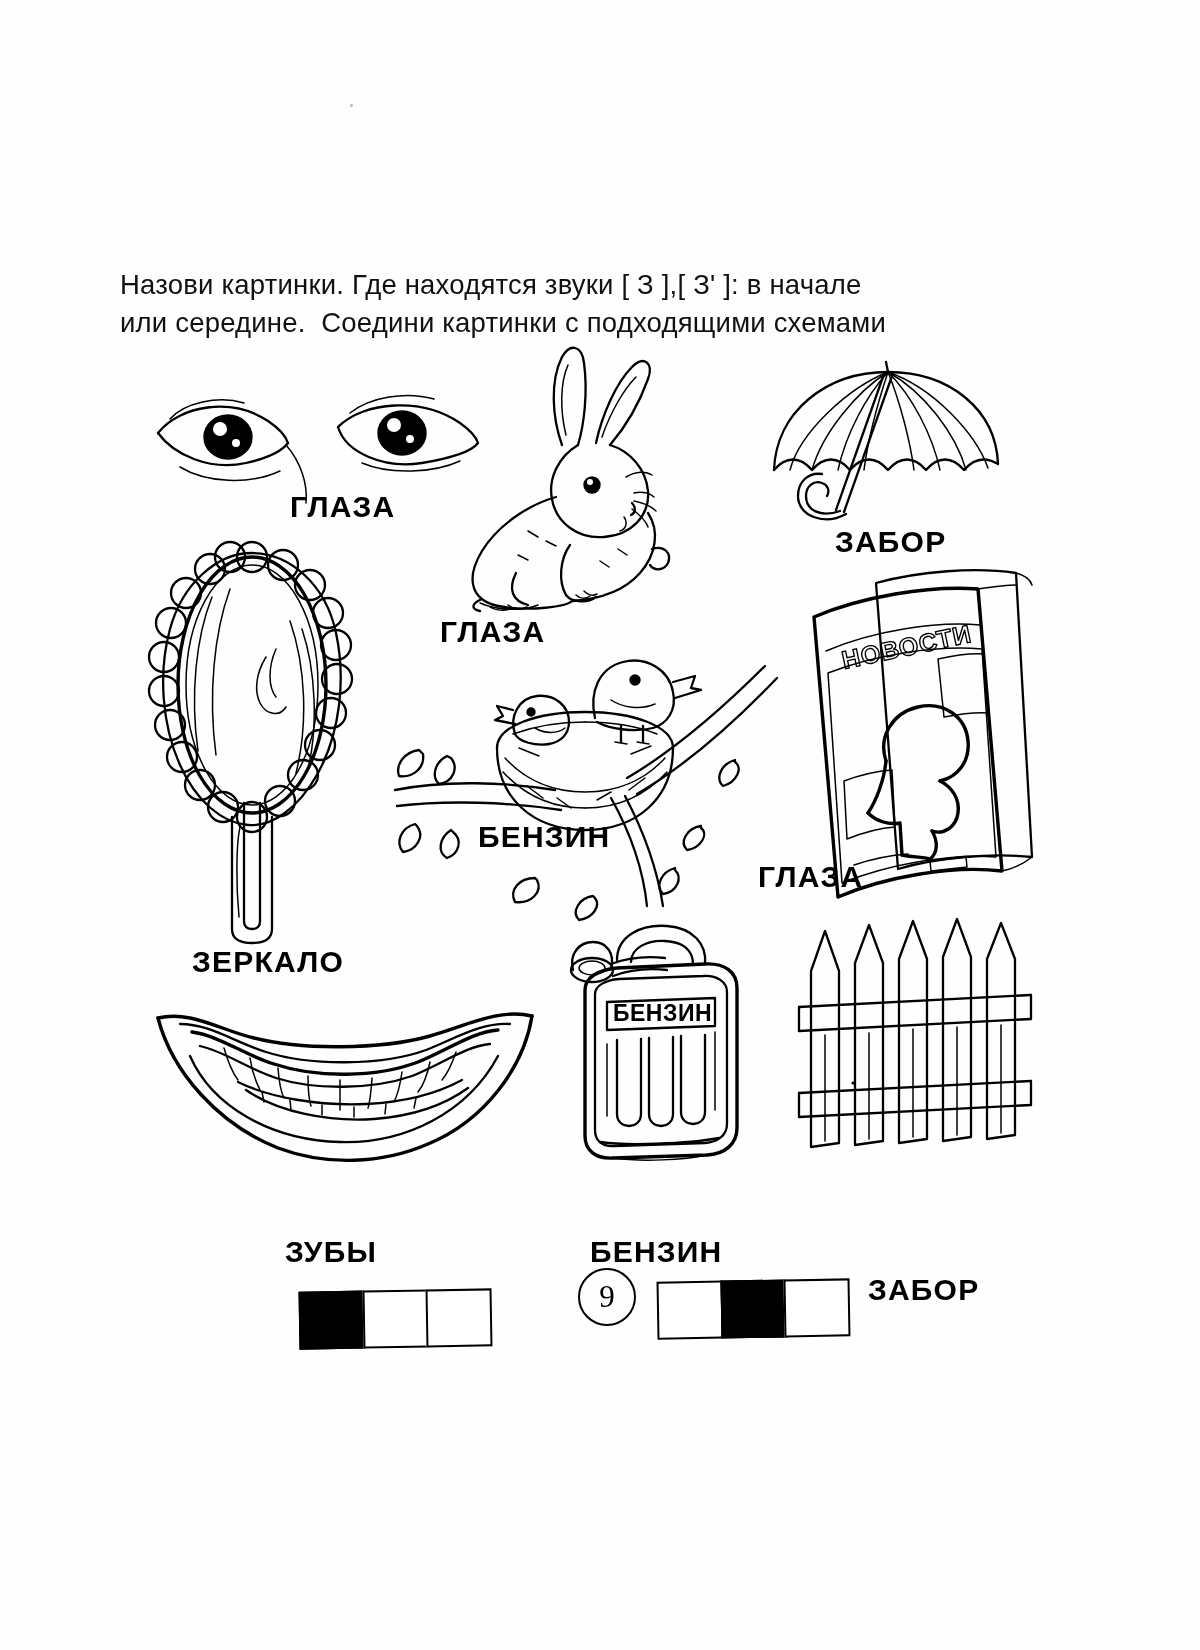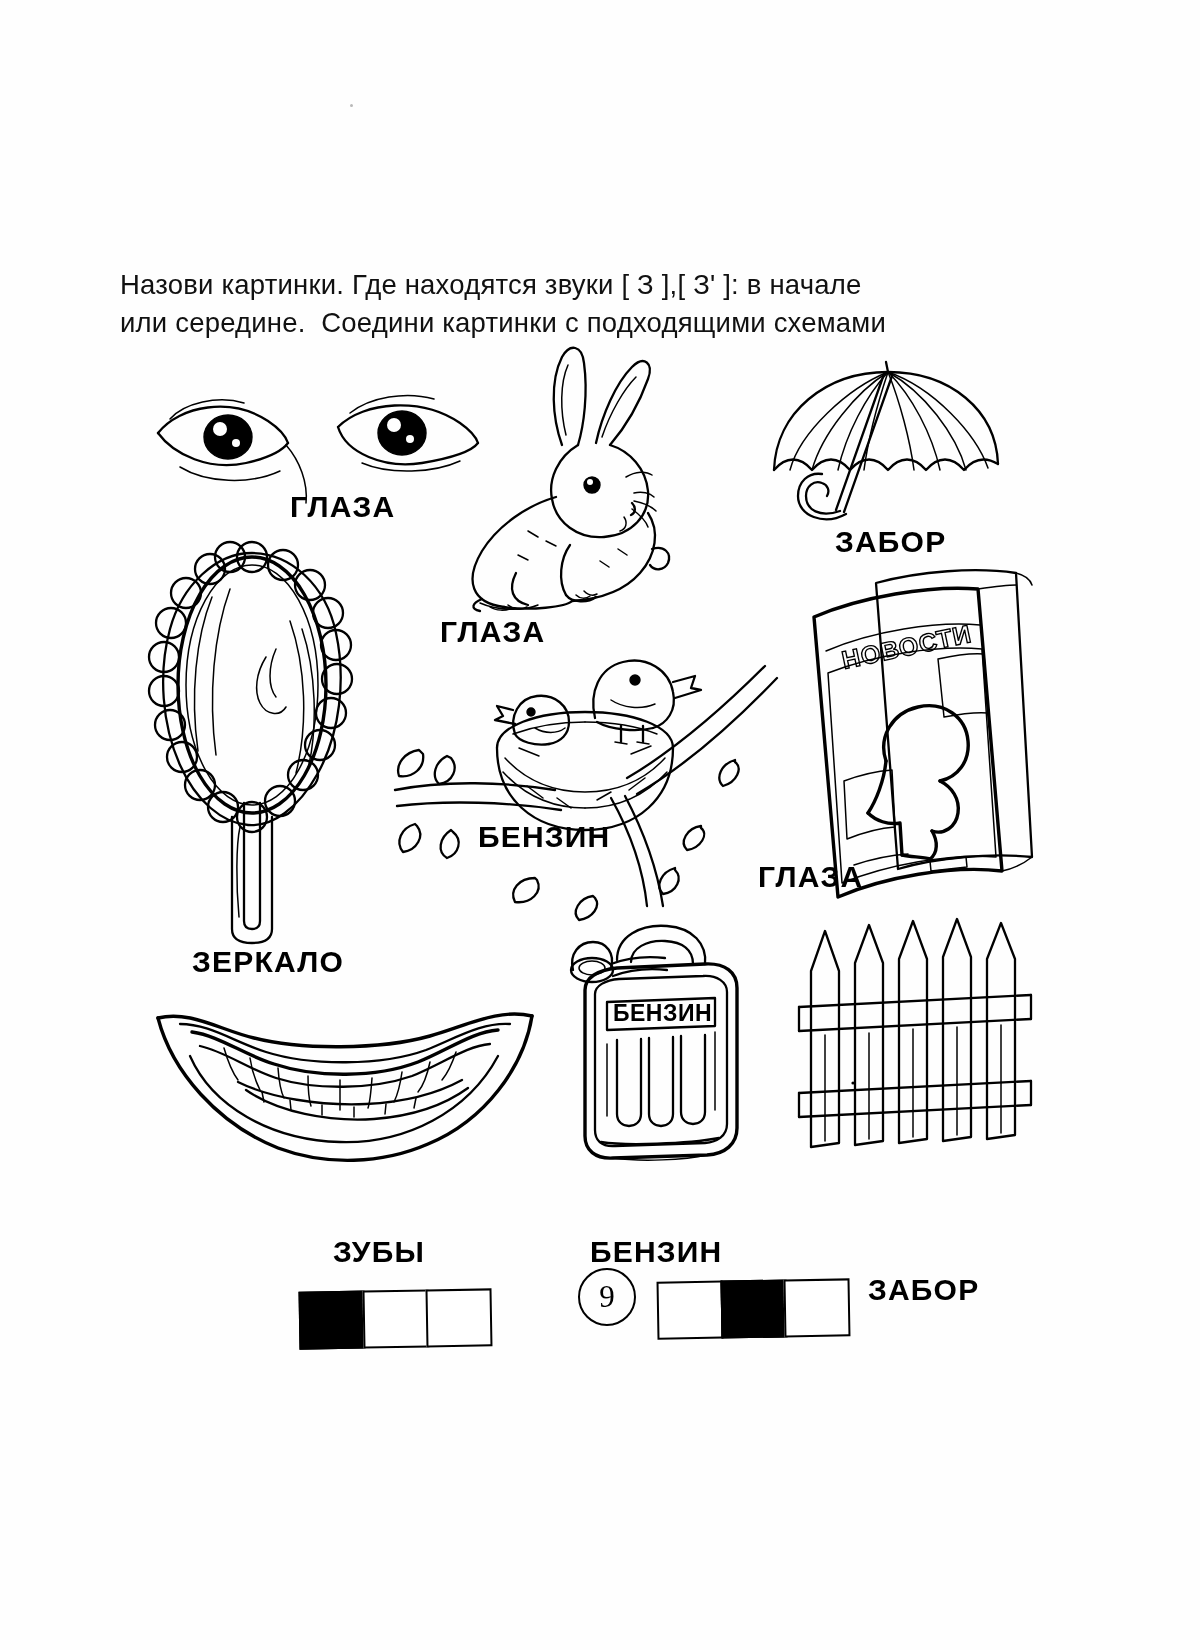--- a/index.html
+++ b/index.html
@@ -333,21 +333,21 @@
       <path class="ink-thin" d="M140 100 l1 10"></path>
       <path class="ink-thin" d="M172 105 l0 10"></path>
       <path class="ink-thin" d="M204 107 l0 10"></path>
       <path class="ink-thin" d="M236 104 l-1 10"></path>
       <path class="ink-thin" d="M266 98 l-2 10"></path>
       <path class="ink" d="M96 90 C128 112 178 122 224 119 C264 116 296 104 318 88"></path>
 
       <path class="ink" d="M40 56 C62 106 120 140 190 142 C256 144 318 112 348 56"></path>
     </svg>
   </div>
-  <div class="label" style="left:285px;top:1235px;margin-left:48px;">ЗУБЫ</div>
+  <div class="label" style="left:285px;top:1235px;">ЗУБЫ</div>
 
   <div class="pic" style="left:555px;top:920px;">
     <svg width="200" height="250" viewBox="0 0 200 250">
 
       <path class="ink" d="M62 40 C62 16 86 4 112 6 C138 8 152 24 150 44"></path>
       <path class="ink" d="M76 42 C76 28 92 20 110 21 C128 22 138 30 138 44"></path>
 
       <path class="ink" d="M18 50 C14 34 24 22 38 22 C52 22 60 34 56 48"></path>
       <ellipse class="ink" cx="37" cy="50" rx="21" ry="12"></ellipse>
       <ellipse class="ink-thin" cx="37" cy="48" rx="13" ry="7"></ellipse>

